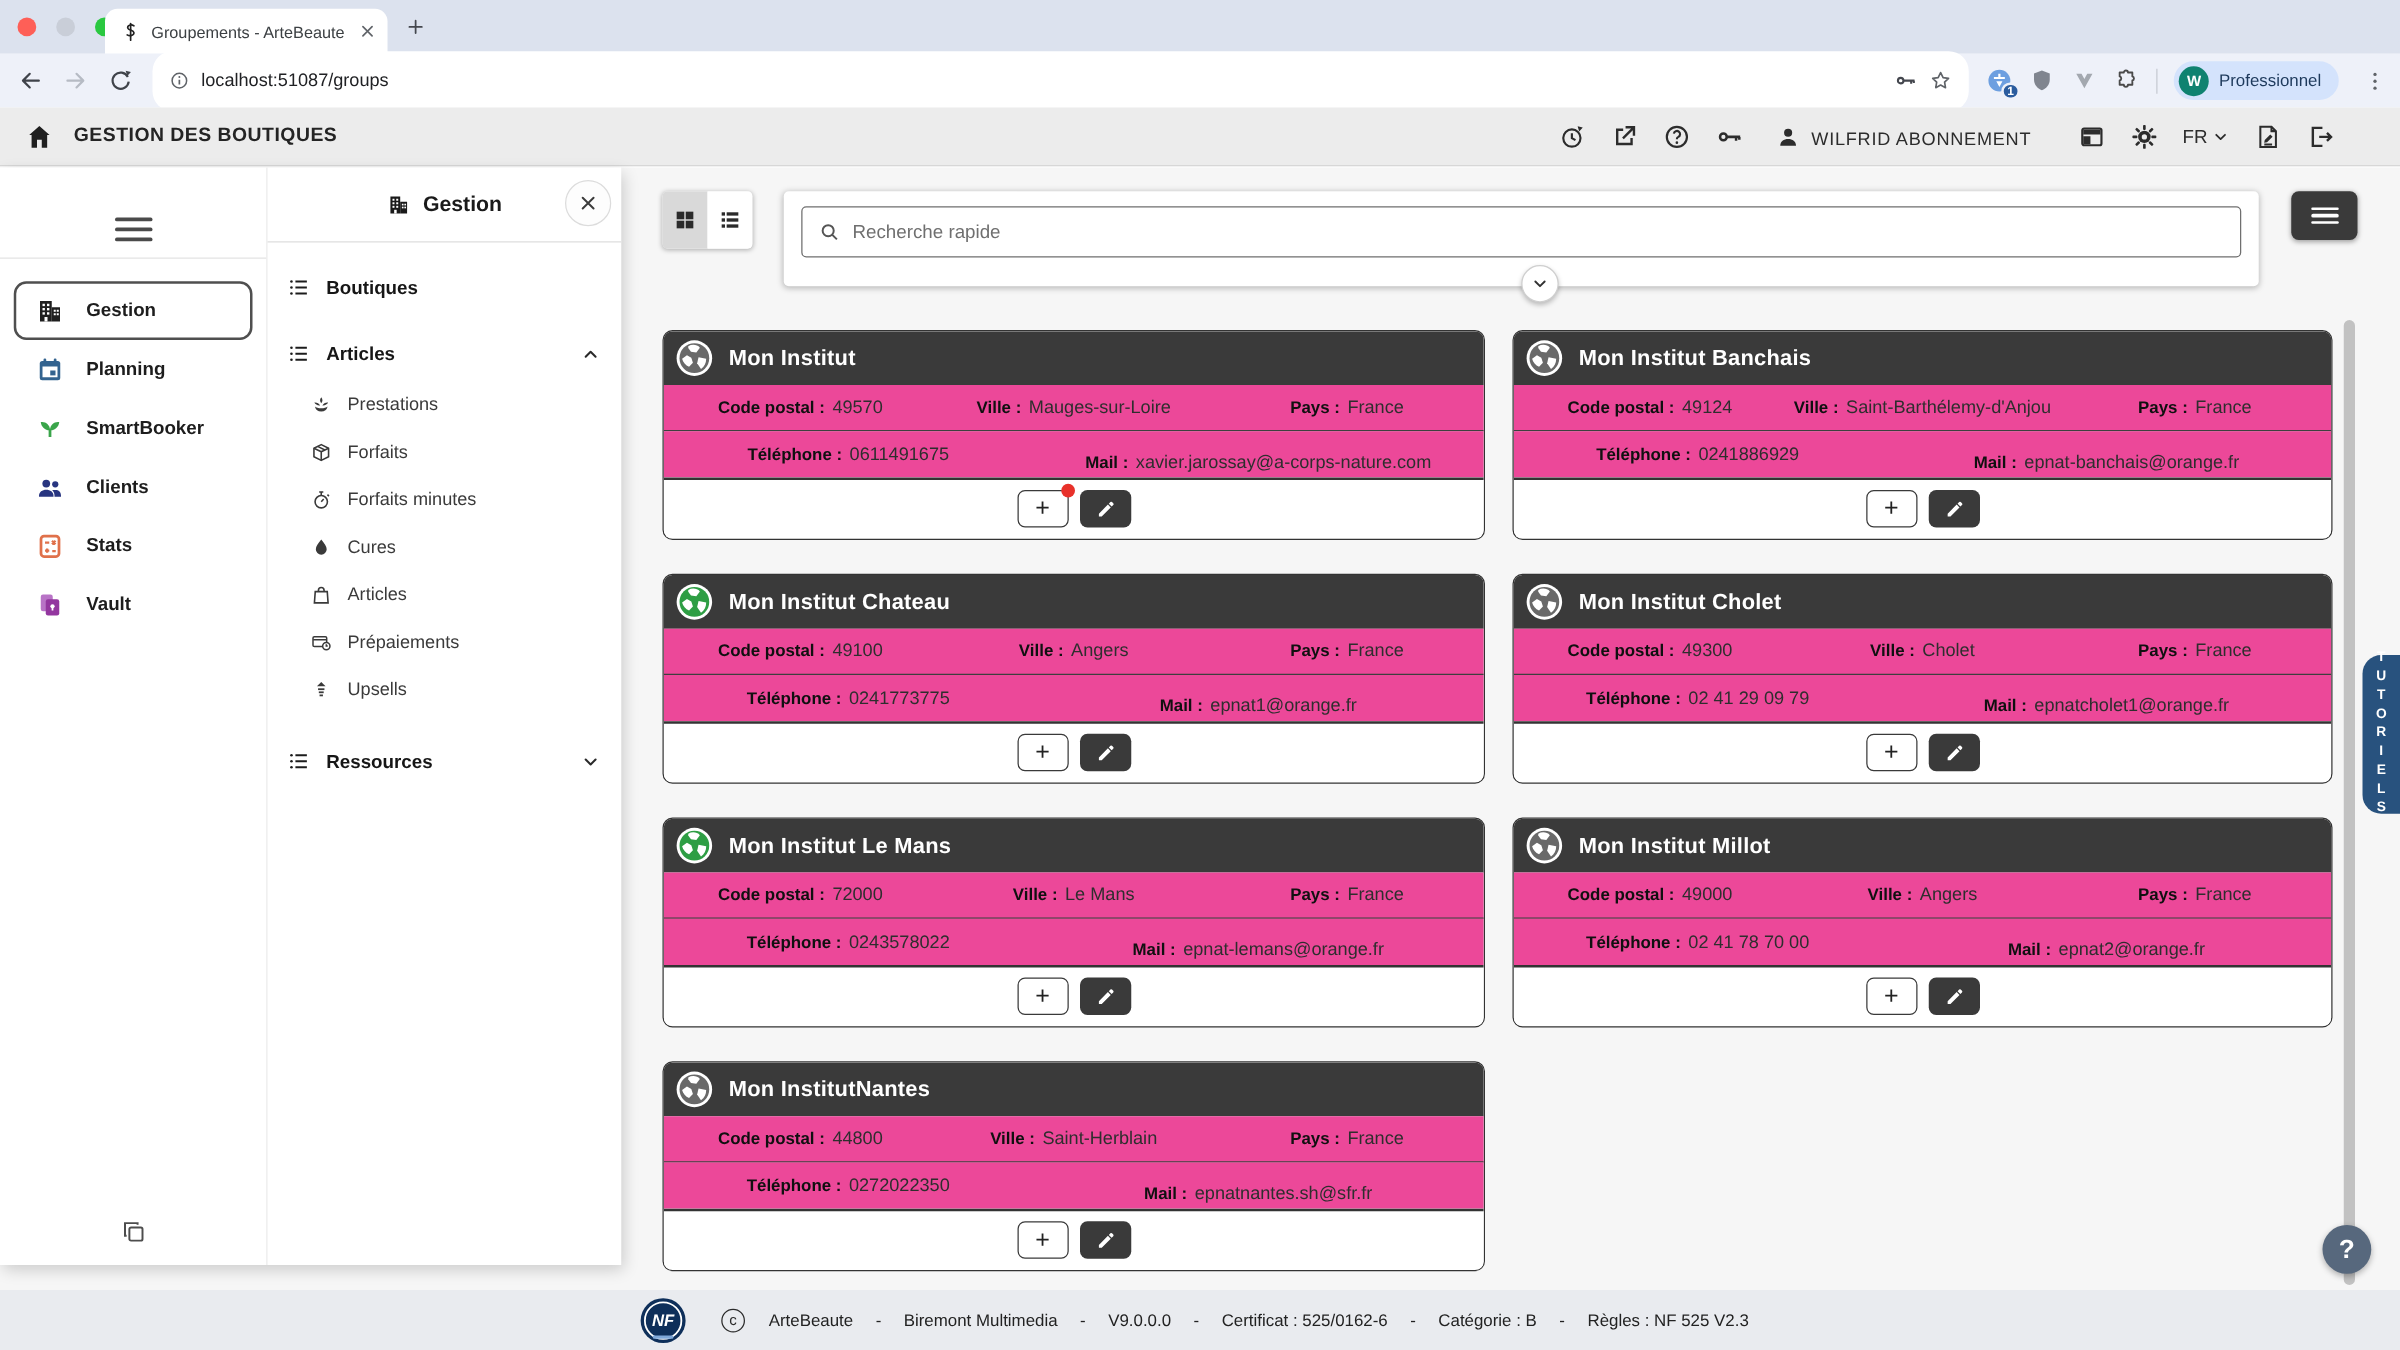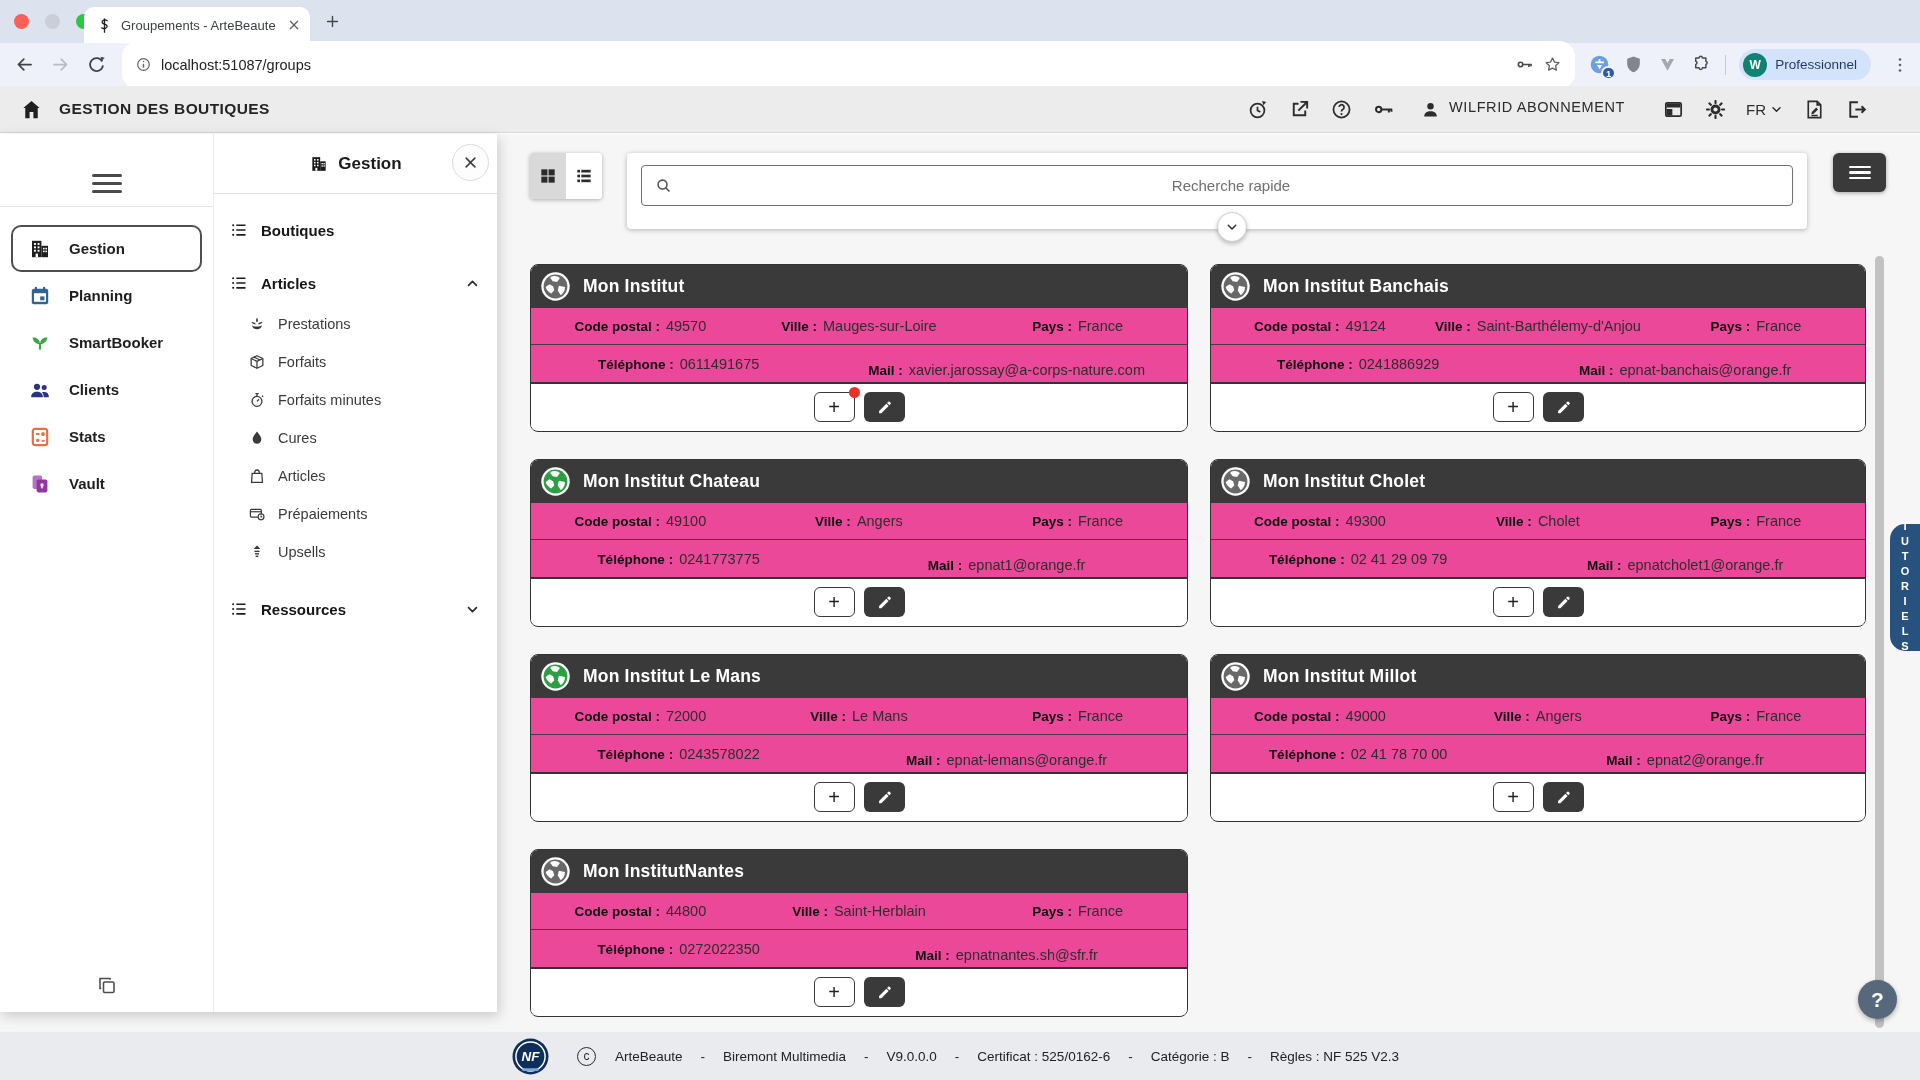--- a/index.html
+++ b/index.html
@@ -38,21 +38,21 @@
   .chip .av{width:24px;height:24px;border-radius:50%;background:#0f8270;color:#fff;font-size:12px;font-weight:bold;display:flex;align-items:center;justify-content:center;}
   .chip .nm{font-size:13.5px;color:#1e3a5c;}
   .dots{width:20px;height:20px;color:#5f6368;margin-left:6px;}
 
   
   .appheader{position:absolute;top:86px;left:0;right:0;height:47px;background:#ececec;border-bottom:1px solid #d7d7d7;display:flex;align-items:center;padding:0 52px 0 20px;}
   .homeic{width:23px;height:23px;color:#1f1f1f;flex:none;}
   .apptitle{font-size:15.5px;font-weight:bold;color:#242424;letter-spacing:.4px;margin-left:16px;}
   .hdright{margin-left:auto;display:flex;align-items:center;gap:19px;}
   .hdbtn{width:23px;height:23px;color:#2c2c2c;cursor:pointer;}
-  .userbox{display:flex;align-items:flex-start;gap:8px;margin:0 18px 0 6px;}
+  .userbox{display:flex;align-items:flex-end;gap:8px;margin:0 18px 0 6px;}
   .username{font-size:14.5px;color:#2c2c2c;letter-spacing:.6px;}
   .langbox{display:flex;align-items:center;gap:3px;}
   .langtxt{font-size:15px;color:#2c2c2c;}
   .chev14{width:15px;height:15px;color:#2c2c2c;}
 
   
   .content{position:absolute;top:134px;bottom:48px;left:0;right:0;background:#f6f6f6;}
 
   
   .drawer{position:absolute;top:0;left:0;width:497px;height:878px;background:#fff;box-shadow:2px 4px 12px rgba(0,0,0,.18);display:flex;}
@@ -88,21 +88,21 @@
 
   
   .main{position:absolute;left:497px;top:0;right:0;bottom:0;}
   .viewtoggle{position:absolute;left:33px;top:19px;display:flex;box-shadow:0 1px 4px rgba(0,0,0,.3);border-radius:4px;overflow:hidden;}
   .vbtn{width:36px;height:46px;display:flex;align-items:center;justify-content:center;background:#fff;cursor:pointer;}
   .vbtn.sel{background:#d9d9d9;}
   .vbtn .ic{width:20px;height:20px;color:#2b2b2b;}
   .searchcard{position:absolute;left:130px;top:19px;width:1180px;height:76px;background:#fff;border-radius:4px;box-shadow:0 1px 5px rgba(0,0,0,.28);}
   .searchinner{position:absolute;left:14px;right:14px;top:12px;height:41px;border:1px solid #6f6f6f;border-radius:4px;display:flex;align-items:center;padding:0 12px;gap:9px;}
   .searchinner .ic{width:19px;height:19px;color:#555;}
-  .searchinput{flex:1;border:none;outline:none;font-size:15px;color:#333;font-family:"Liberation Sans",sans-serif;background:transparent;text-align:center;}
+  .searchinput{flex:1;border:none;outline:none;font-size:15px;color:#333;font-family:"Liberation Sans",sans-serif;background:transparent;}
   .searchinput::placeholder{color:#6f6f6f;}
   .expander{position:absolute;left:720px;top:78px;width:30px;height:30px;border-radius:50%;background:#fff;border:1px solid #cfcfcf;box-shadow:0 2px 4px rgba(0,0,0,.25);display:flex;align-items:center;justify-content:center;cursor:pointer;}
   .expander .ic{width:16px;height:16px;color:#333;}
   .menubtn{position:absolute;left:1336px;top:19px;width:53px;height:39px;background:#3a3a3a;border-radius:6px;display:flex;align-items:center;justify-content:center;cursor:pointer;box-shadow:0 1px 4px rgba(0,0,0,.35);}
   .menubtn .mb{width:22px;height:14px;display:flex;flex-direction:column;justify-content:space-between;}
   .menubtn .mb i{height:2.4px;background:#fff;border-radius:2px;display:block;}
 
   
   .grid{position:absolute;left:33px;top:130px;display:grid;grid-template-columns:658px 656px;column-gap:22px;row-gap:27px;}
   .card{height:168px;background:#fff;border:1.5px solid #333;border-radius:8px;overflow:hidden;}

